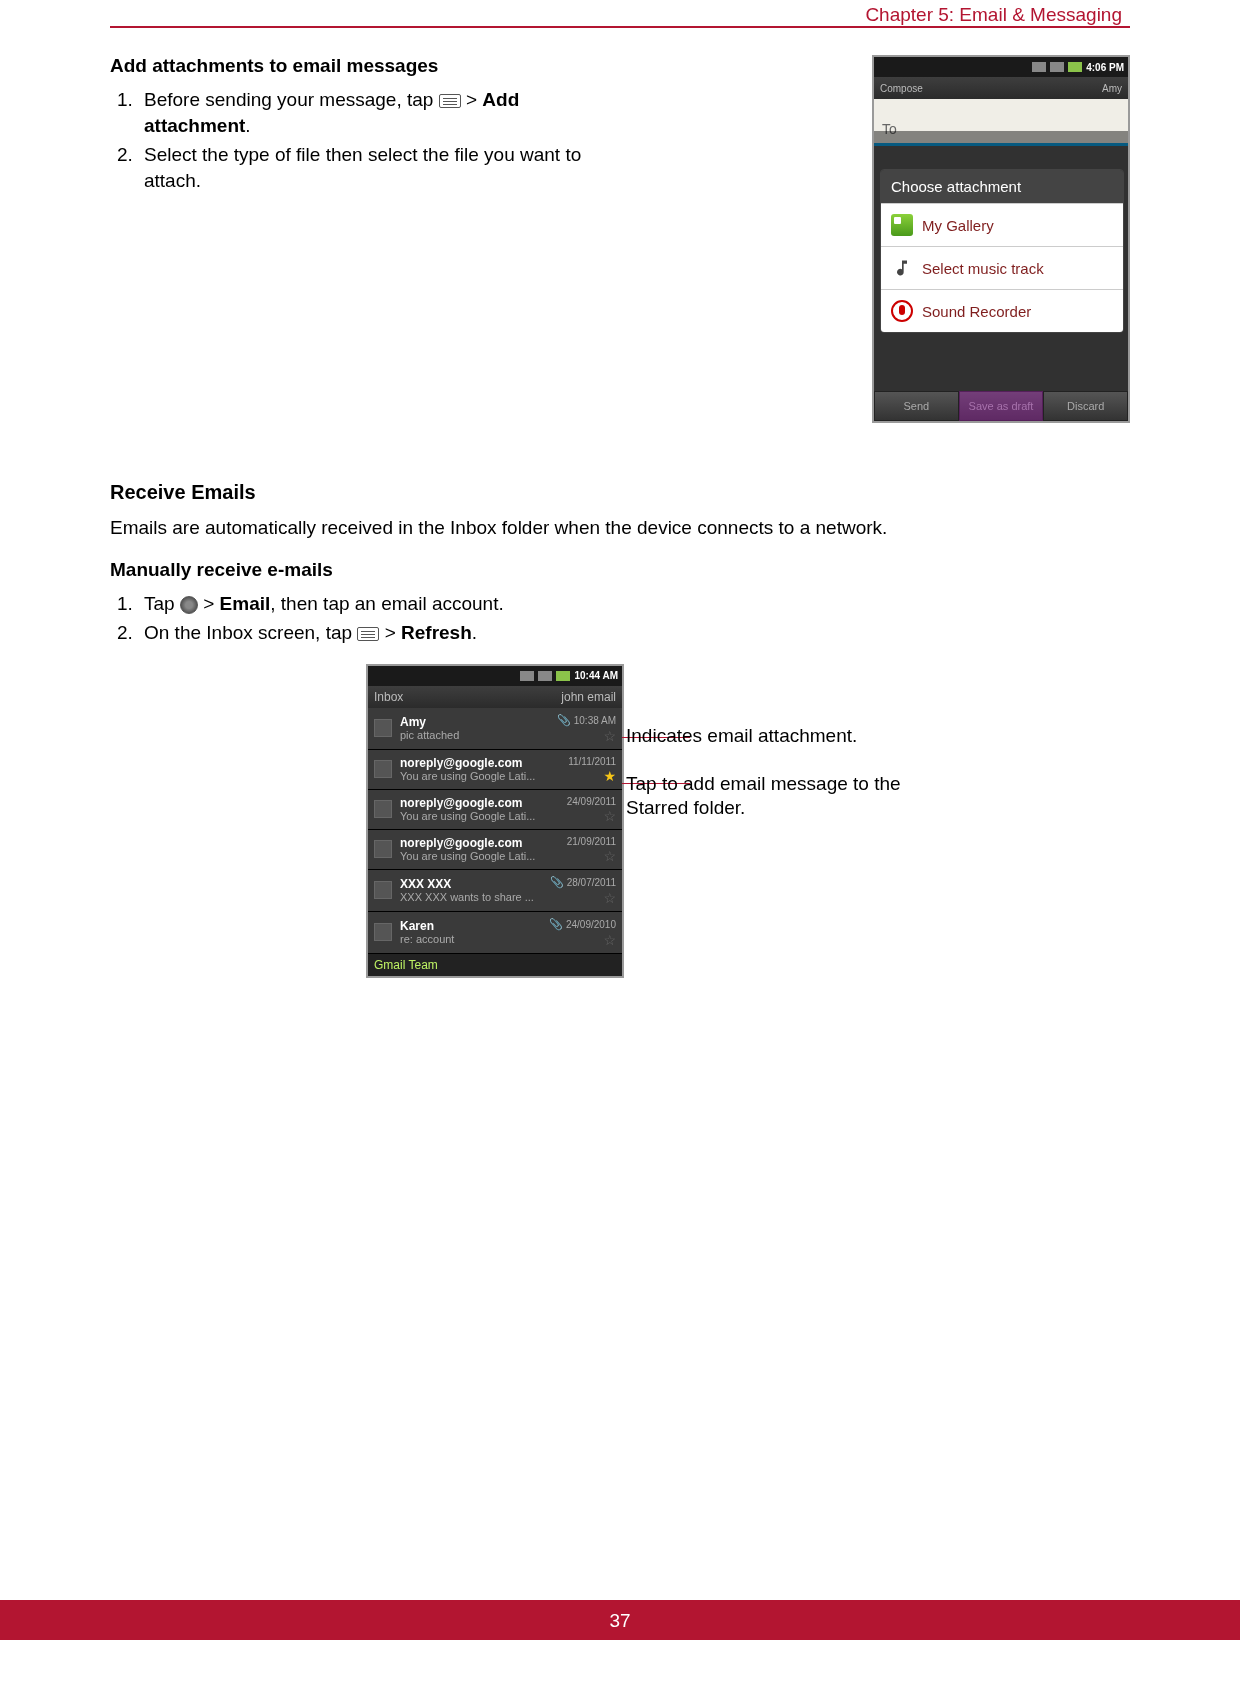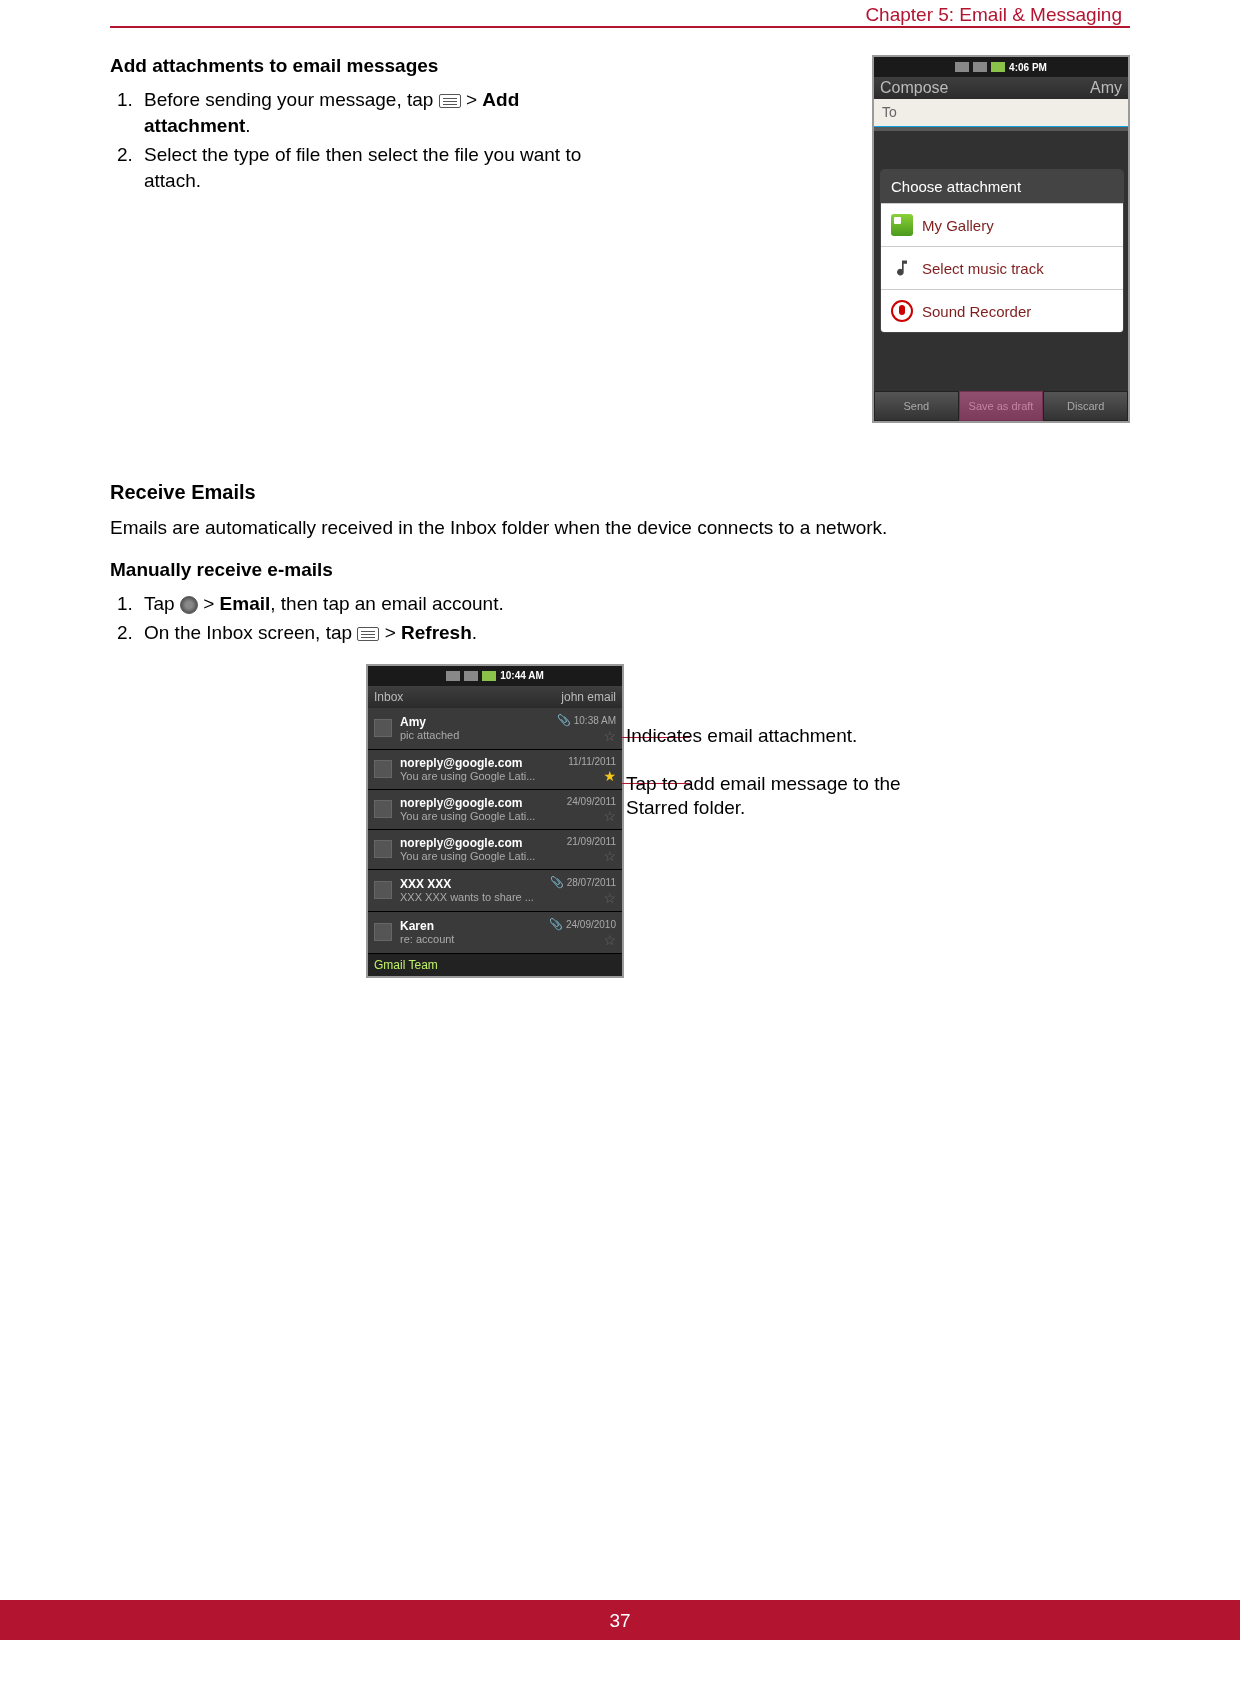--- a/index.html
+++ b/index.html
@@ -74,46 +74,46 @@
     background: #5a5a5a;
     position: relative;
     font-family: Arial, sans-serif;
     margin-left: auto;
   }
   .statusbar {
     height: 20px;
     background: #1a1a1a;
     color: #fff;
     display: flex;
-    justify-content: center;
+    justify-content: flex-end;
     align-items: center;
     gap: 4px;
     padding: 0 4px;
     font-size: 10px;
   }
   .sig { display:inline-block; width:14px; height:10px; background:#888; }
   .sig.g { background:linear-gradient(#8bc34a,#8bc34a); }
   .clock { font-weight:bold; }
   .titlebar {
     height: 22px;
     background: linear-gradient(#3e3e3e,#2b2b2b);
     color:#bbb;
     display:flex;
     justify-content:space-between;
     align-items:center;
     padding:0 6px;
-    font-size:16px;
+    font-size:10px;
   }
   .tofield {
-    height: 28px;
+    height: 36px;
     background:#f0eee7;
     color:#666;
-    padding:5px 8px;
+    padding:22px 8px;
     font-size:14px;
-    border-bottom:1px solid #0ea5e9;
+    border-bottom:3px solid #0ea5e9;
   }
   .dimmer {
     position:absolute;
     top:74px; left:0; right:0; bottom:30px;
     background:rgba(0,0,0,0.45);
   }
   .dialog {
     position:absolute;
     top:112px; left:6px; right:4px;
     border:1px solid #444;
@@ -140,21 +140,21 @@
   .dicon { width:22px; height:22px; display:flex; align-items:center; justify-content:center; }
   .dicon.gallery { background:linear-gradient(#8bd13a,#4a9a1a); border-radius:3px; position:relative; }
   .dicon.gallery::before { content:""; position:absolute; top:3px; left:3px; width:7px; height:7px; background:#fff; border-radius:1px; }
   .dicon.music svg { width:20px; height:20px; }
   .dicon.mic { border:2px solid #c00; border-radius:50%; position:relative; }
   .dicon.mic::before { content:""; width:6px; height:10px; background:#c00; border-radius:3px; position:absolute; top:3px; left:6px; }
   .footerbar {
     position:absolute;
     bottom:0; left:0; right:0;
     height:30px;
-    background:#ec4899;
+    background:#a21caf;
     display:flex;
   }
   .fbtn {
     flex:1;
     border:1px solid #222;
     background:linear-gradient(#555,#333);
     color:#aaa;
     font-size:11px;
     display:flex;
     align-items:center;

